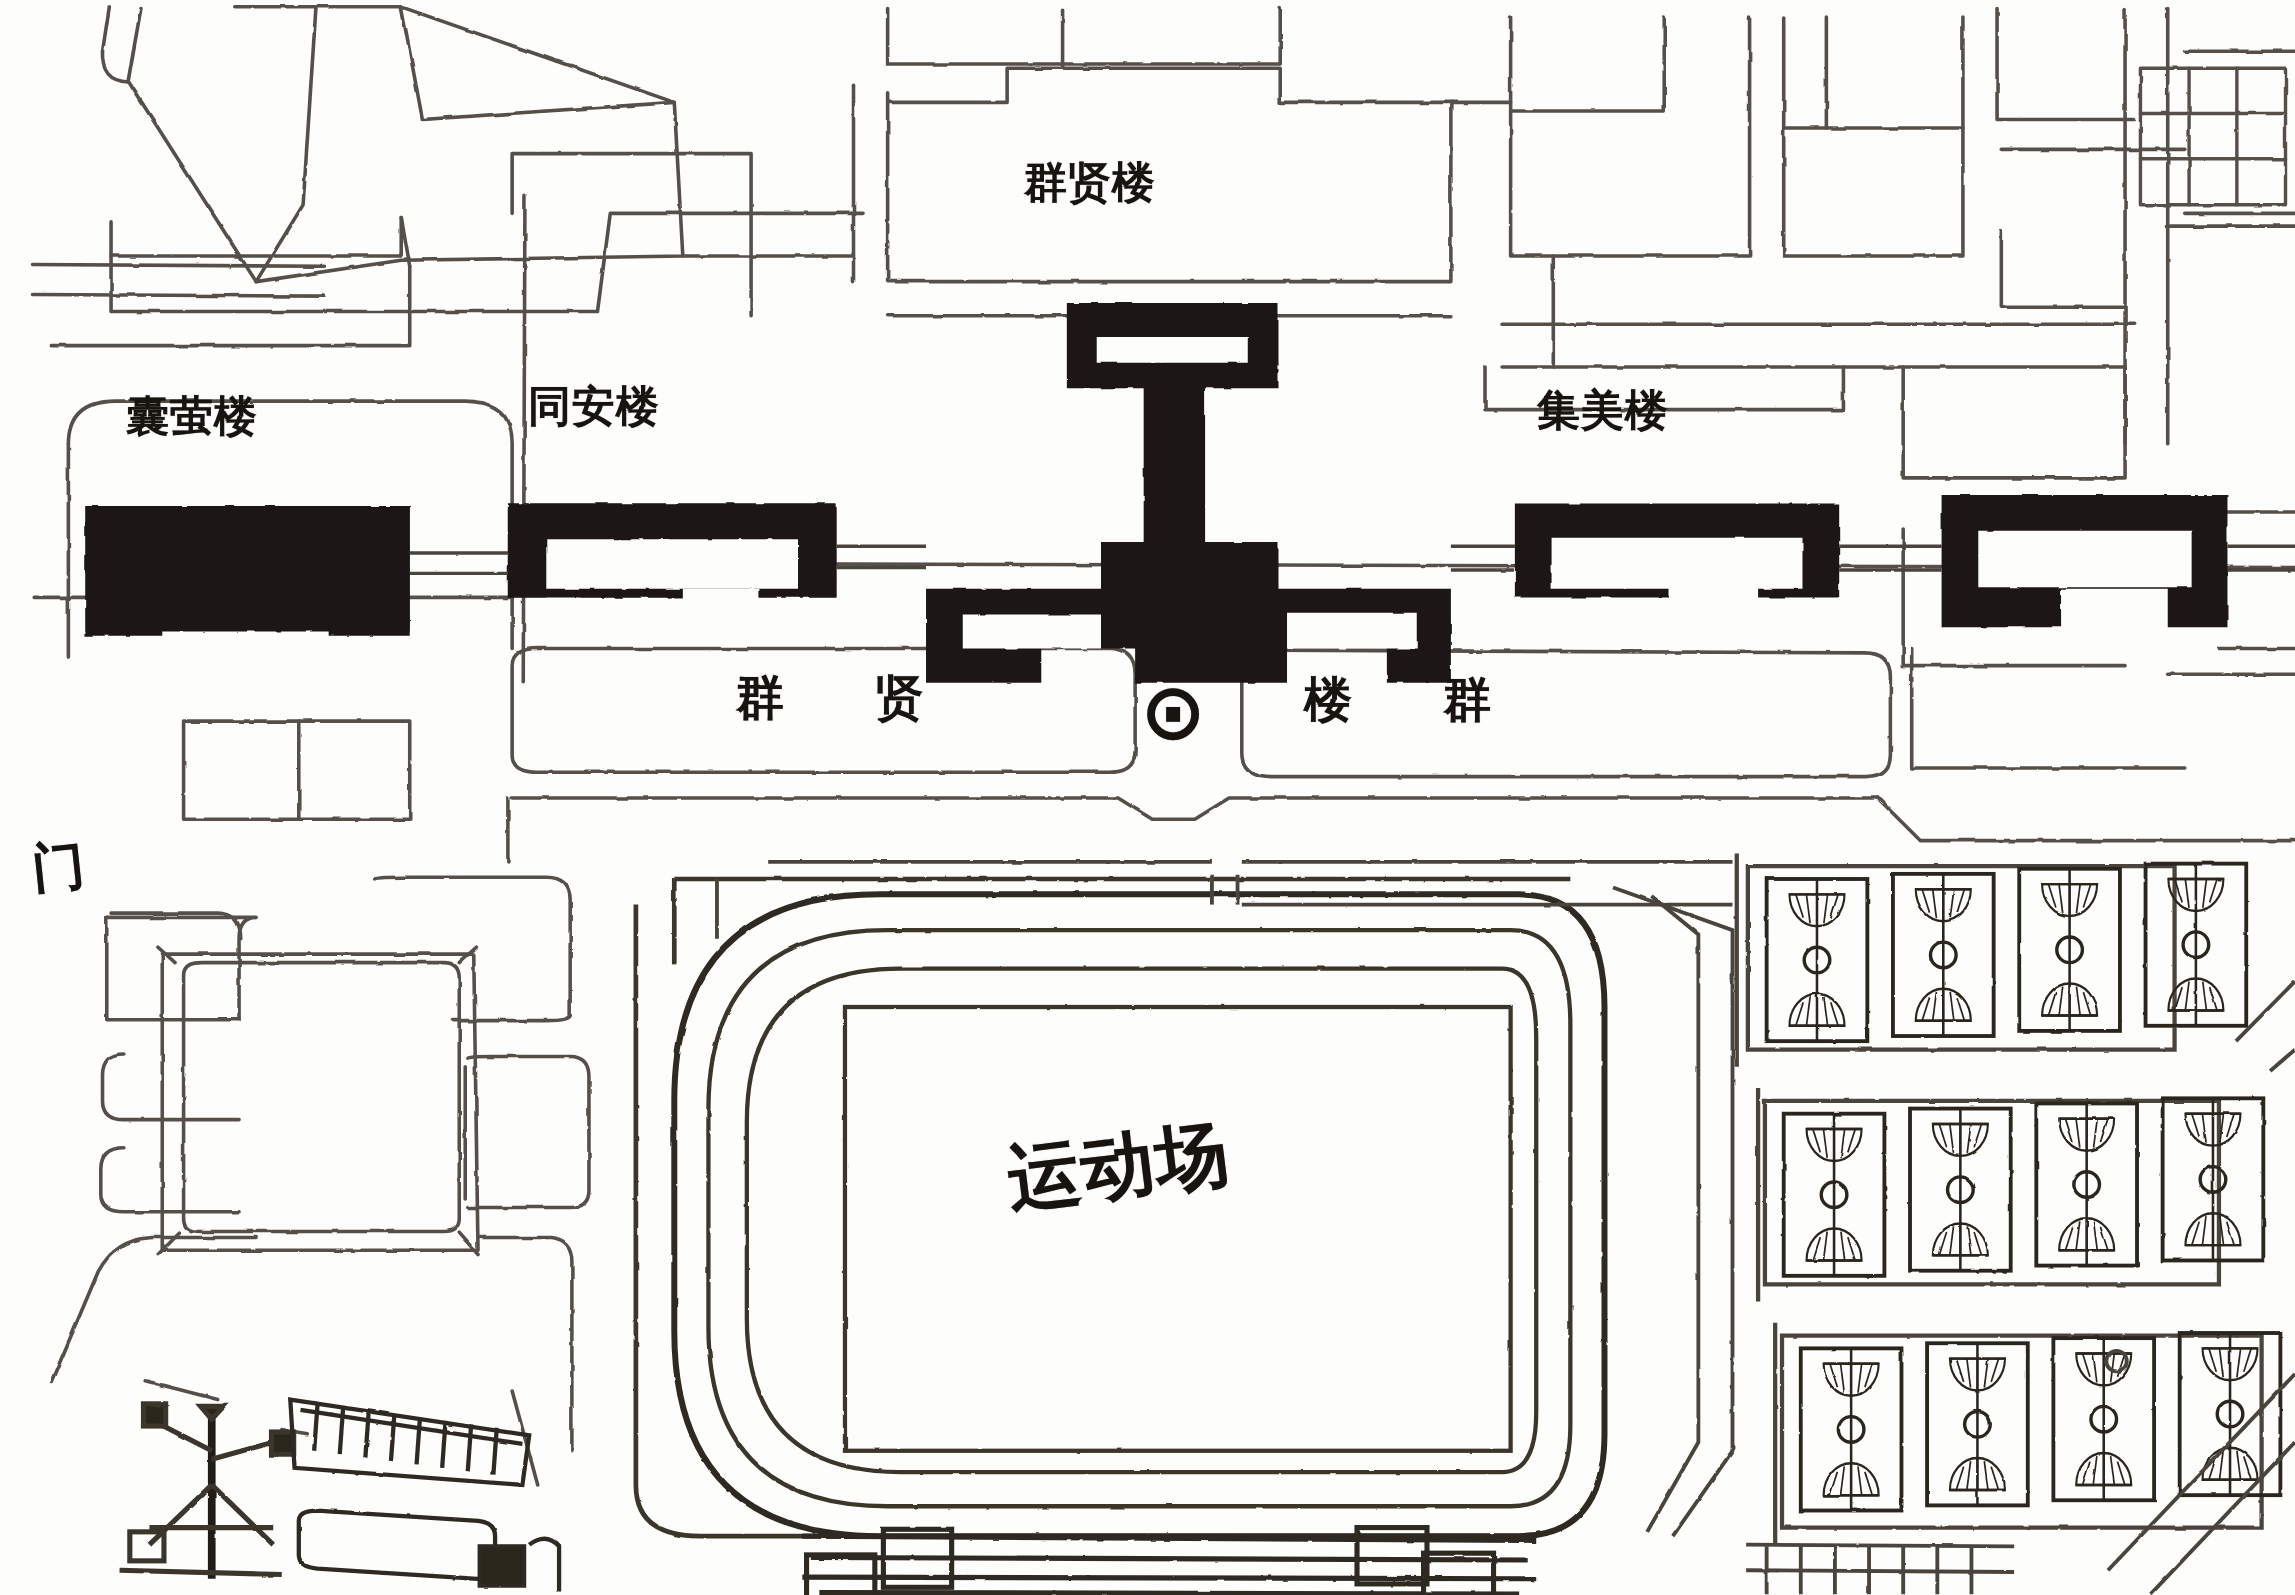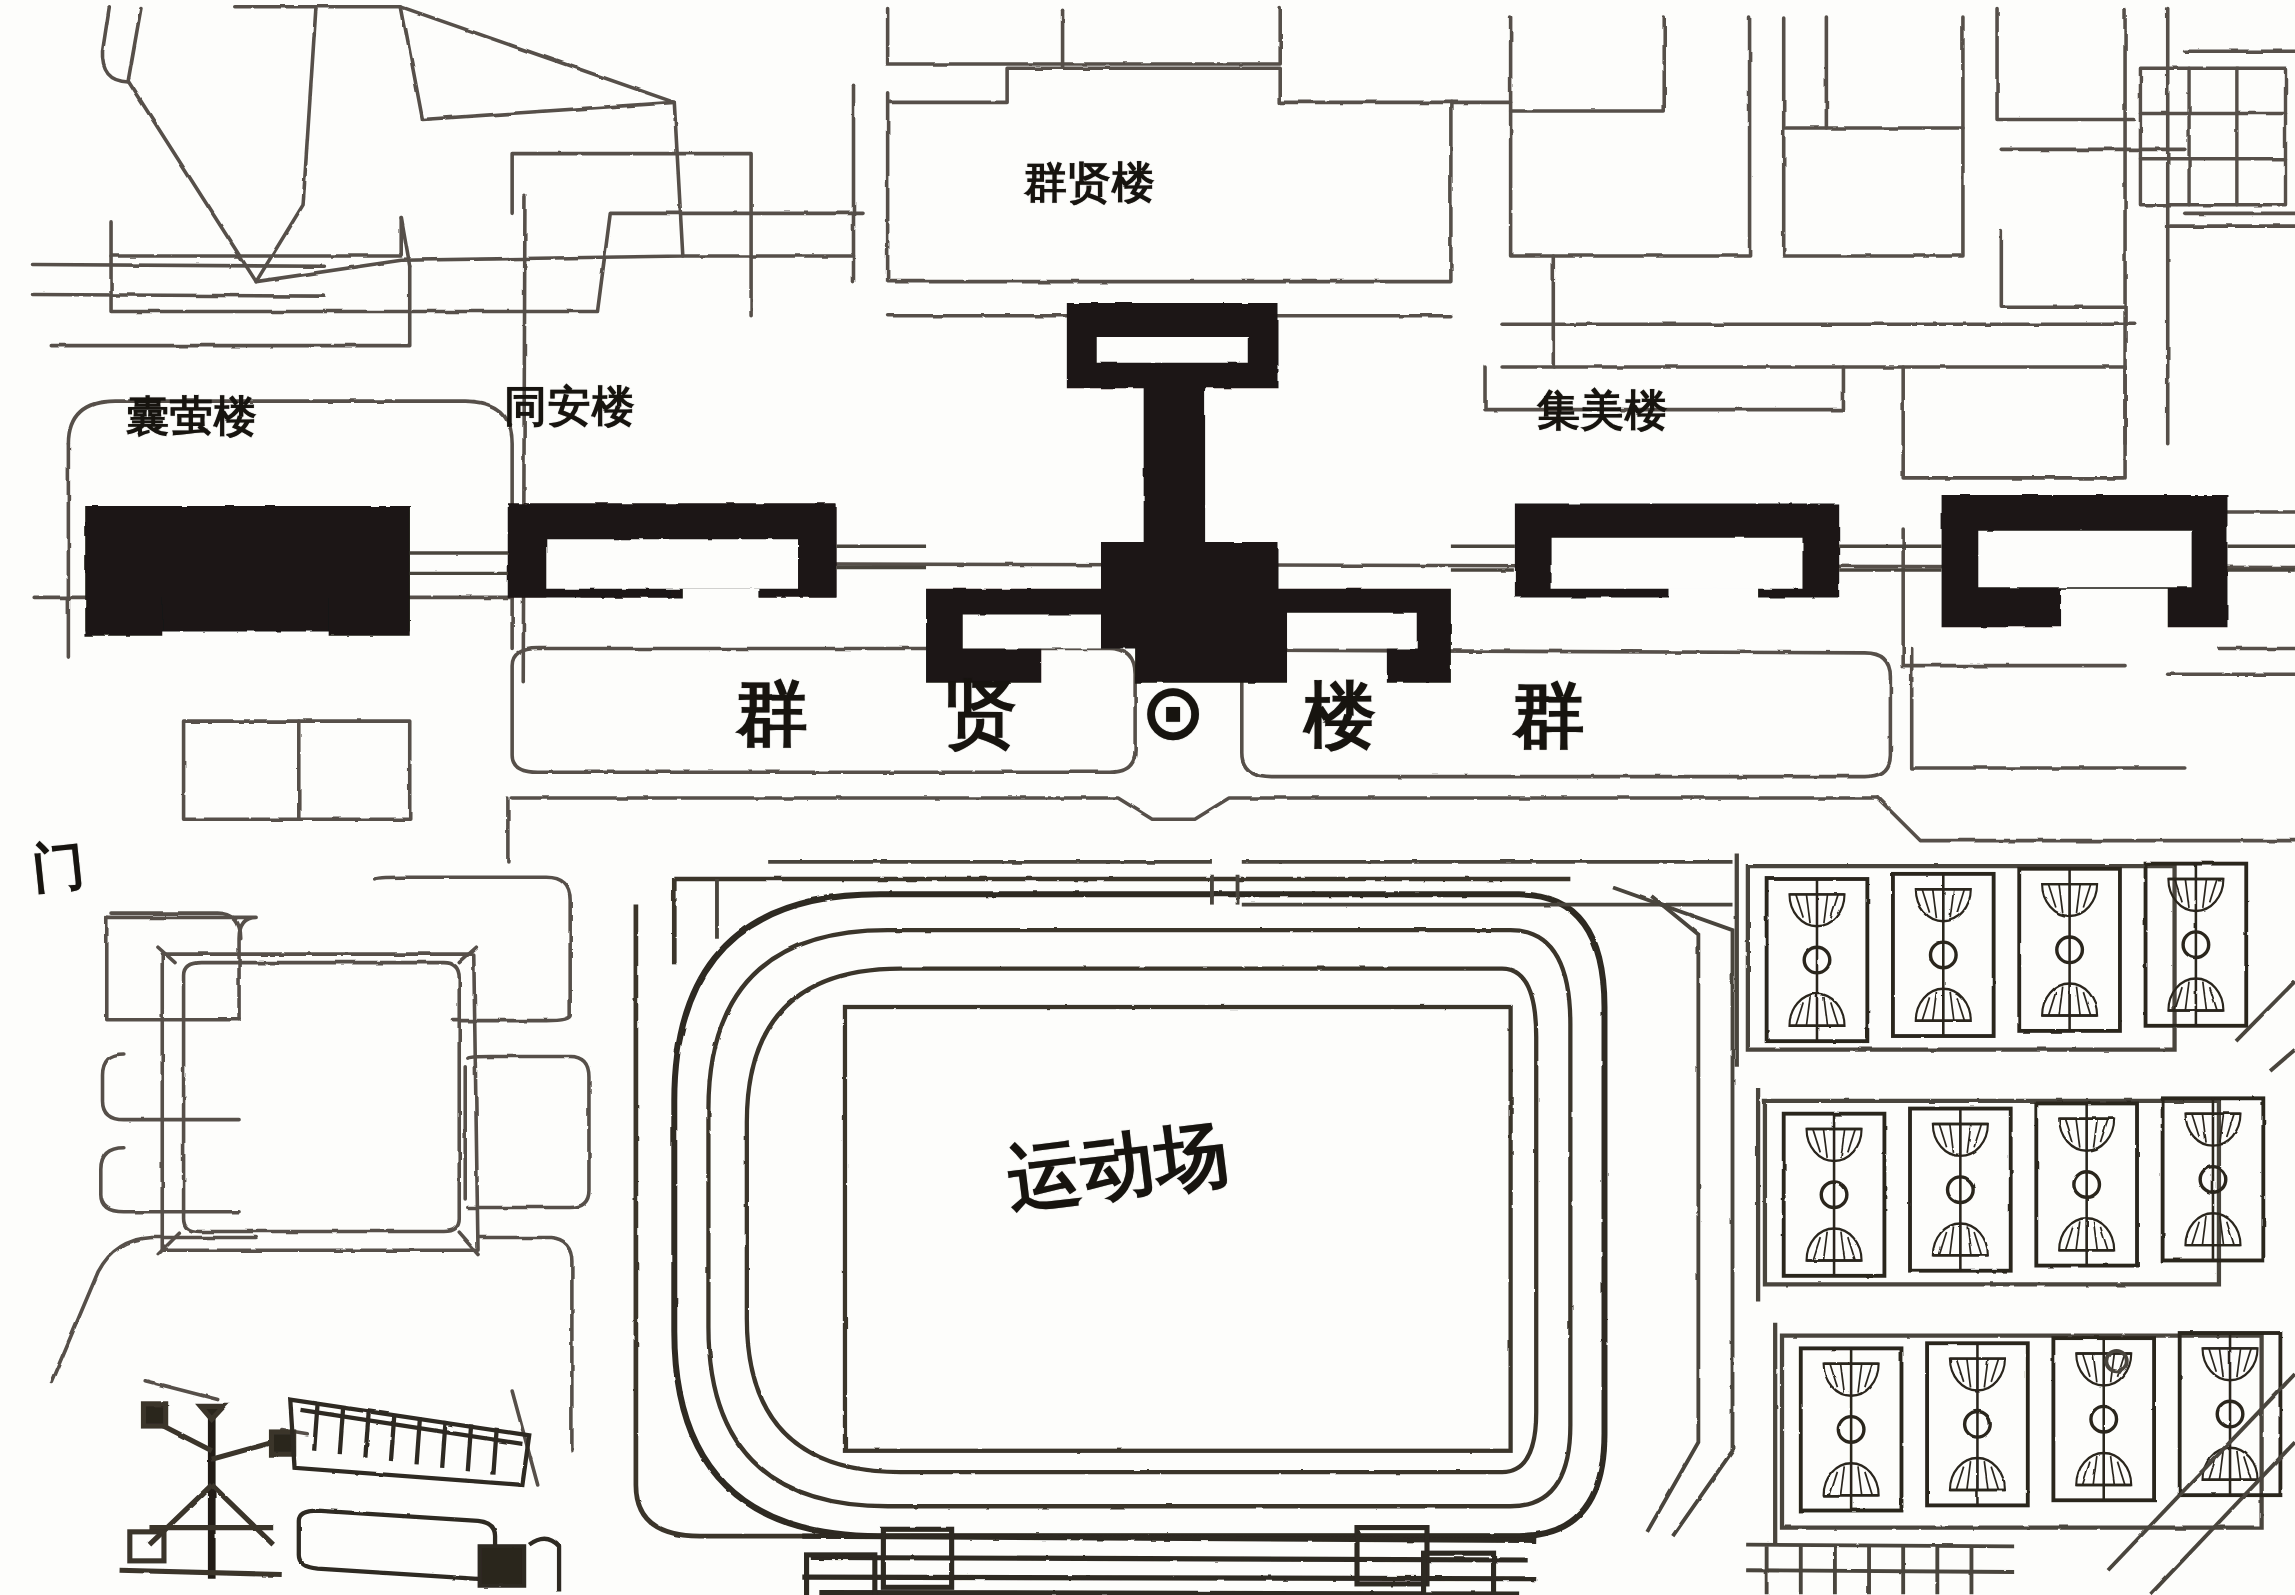--- a/index.html
+++ b/index.html
@@ -17,21 +17,21 @@
     font-weight:700;
     color:#17140f;
     white-space:nowrap;
     letter-spacing:0.02em;
     text-shadow:0 0 0.9px rgba(20,18,14,.55);
   }
   .lbl-building{font-size:43px;}
   .lbl-banner{font-size:72px;}
   .lbl-field{font-size:73px;transform:rotate(-7deg);}
   .lbl-gate{font-size:53px;transform:rotate(-6deg);}
-  .title-banner{font-size:72px;letter-spacing:.45em;}
+  .title-banner{font-size:48px;letter-spacing:.45em;}
 </style>
 </head>
 <body>
 
 <div id="map-root">
 
   <svg id="map-svg" viewBox="0 0 2689 1869">
     <defs>
       <filter id="rough" x="-5%" y="-5%" width="110%" height="110%">
         <feTurbulence type="fractalNoise" baseFrequency="0.035" numOctaves="3" seed="7" result="n"></feTurbulence>
@@ -316,21 +316,21 @@
         <path d="M 352 1652 L 612 1692"></path>
         <path d="M 372 1645 L 368 1700 M 402 1649 L 398 1704 M 432 1653 L 428 1708 M 462 1657 L 458 1712 M 492 1661 L 488 1716 M 522 1665 L 518 1720 M 552 1669 L 548 1724 M 582 1673 L 578 1728"></path>
         <path d="M 350 1782 Q 350 1770 372 1770 L 560 1782 Q 580 1784 580 1800 L 580 1840 Q 580 1852 560 1850 L 372 1838 Q 350 1836 350 1822 Z"></path>
         <rect x="562" y="1812" width="52" height="46" fill="#2a251e"></rect>
         <path d="M 620 1810 Q 640 1795 655 1812 L 655 1865"></path>
       </g>
     </g>
   </svg>
 
   <div class="label lbl-building" style="left:126px;top:388px;">囊萤楼</div>
-  <div class="label lbl-building" style="left:504px;top:378px;">同安楼</div>
+  <div class="label lbl-building" style="left:528px;top:378px;">同安楼</div>
   <div class="label lbl-building" style="left:1024px;top:154px;">群贤楼</div>
   <div class="label lbl-building" style="left:1537px;top:382px;">集美楼</div>
 
   <div class="label lbl-banner title-banner" style="left:736px;top:666px;">群　贤</div>
   <div class="label lbl-banner" style="left:1140px;top:666px;font-size:79px;">⊙</div>
   <div class="label lbl-banner title-banner" style="left:1304px;top:668px;">楼　群</div>
 
   <div class="label lbl-field" style="left:1007px;top:1118px;">运动场</div>
   <div class="label lbl-gate" style="left:32px;top:832px;">门</div>
 

